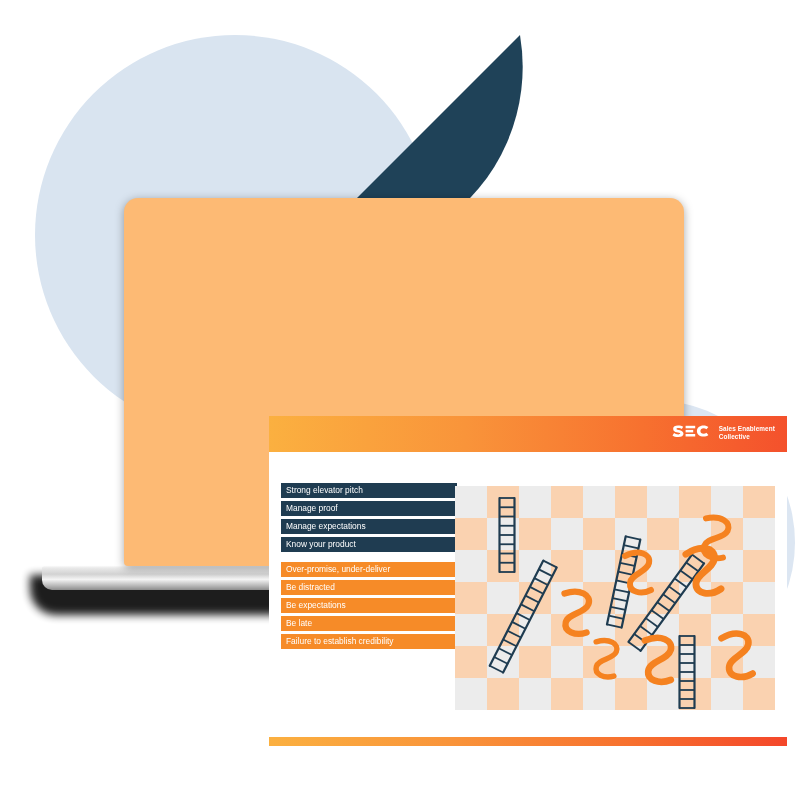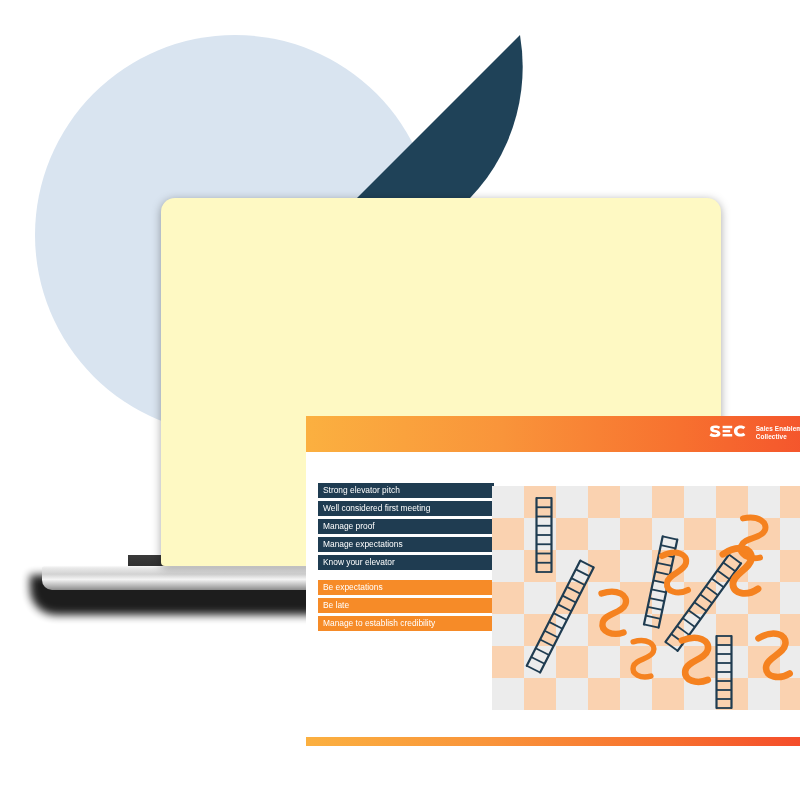--- a/index.html
+++ b/index.html
@@ -36,23 +36,22 @@
     background:linear-gradient(180deg,#fafafa,#cfcfcf);
     border-radius:3px;
   }
   #laptop-hinge{
     position:absolute;left:128px;top:555px;width:552px;height:18px;
     background:linear-gradient(180deg,#3a3a3a,#2a2a2a);
     border-radius:0 0 5px 5px;
   }
   #laptop-bezel{
     position:absolute;left:124px;top:198px;width:560px;height:368px;
-    background:#fef9c3;border-radius:14px 14px 4px 4px;
+    background:#fdba74;border-radius:14px 14px 4px 4px;
     box-shadow:0 2px 10px rgba(0,0,0,.35);
-    margin-left:37px;
   }
   #screen{
     position:absolute;left:145px;top:218px;width:518px;height:330px;
     background:#ffffff;overflow:hidden;
   }
 
   
   #slide-header{
     position:absolute;left:0;top:0;width:100%;height:36px;
     background:linear-gradient(90deg,#FBB040 0%,#F9943A 38%,#F7712F 72%,#F4512C 100%);
@@ -130,30 +129,31 @@
             <div id="logo-text">
               <div>Sales Enablement</div>
               <div>Collective</div>
             </div>
           </div>
         </div>
 
         <div id="list-col">
           <div>
             <div class="pill good">Strong elevator pitch</div>
-            <div class="pill good">Well considered first meeting</div>
             <div class="pill good">Manage proof</div>
             <div class="pill good">Manage expectations</div>
-            <div class="pill good">Know your elevator</div>
+            <div class="pill good">Know your product</div>
           </div>
           <div id="list-gap"></div>
           <div>
+            <div class="pill bad">Over-promise, under-deliver</div>
+            <div class="pill bad">Be distracted</div>
             <div class="pill bad">Be expectations</div>
             <div class="pill bad">Be late</div>
-            <div class="pill bad">Manage to establish credibility</div>
+            <div class="pill bad">Failure to establish credibility</div>
           </div>
         </div>
 
         <div id="board" style="width: 320px; height: 224px;">
           <svg id="board-svg" width="320" height="224" viewBox="0 0 320 224" aria-hidden="true">
               <g>
                 <rect x="0" y="0" width="32" height="32" fill="#ECECEC"></rect>
                 <rect x="32" y="0" width="32" height="32" fill="#FAD2B0"></rect>
                 <rect x="64" y="0" width="32" height="32" fill="#ECECEC"></rect>
                 <rect x="96" y="0" width="32" height="32" fill="#FAD2B0"></rect>

